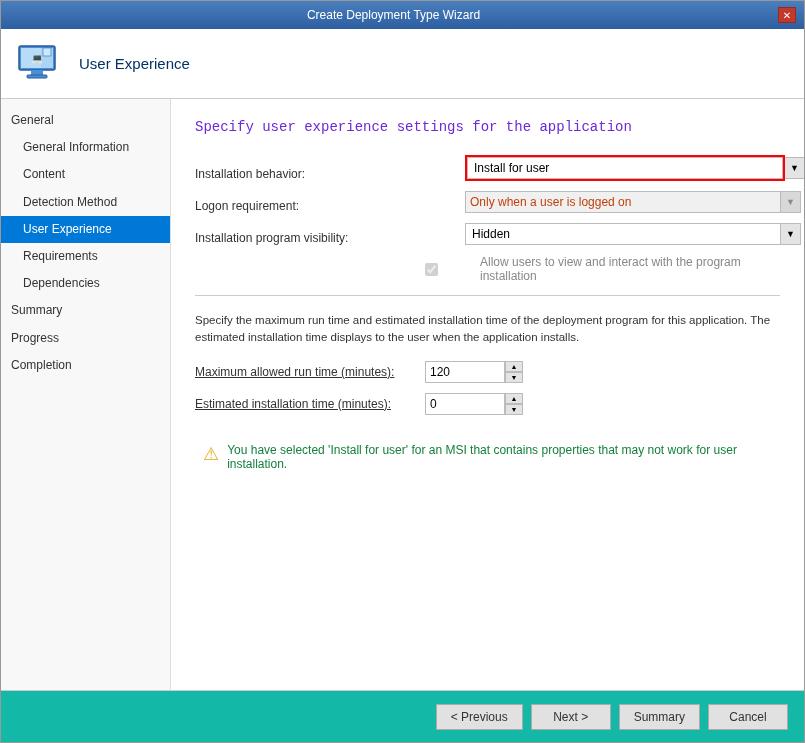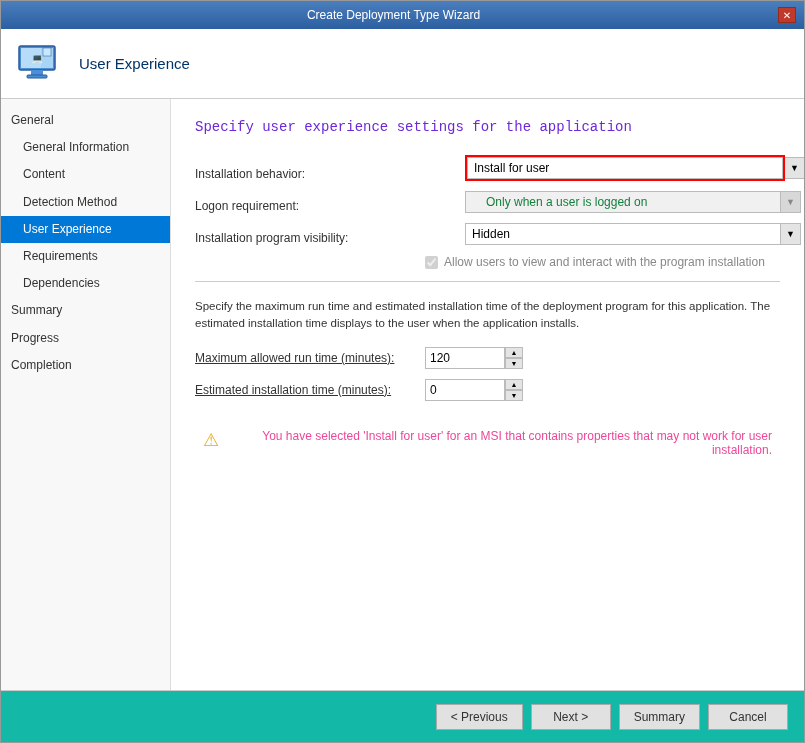--- a/index.html
+++ b/index.html
@@ -121,20 +121,21 @@
       color: #333;
       flex-shrink: 0;
     }
     .form-control-wrap {
       flex: 1;
     }
     .checkbox-row {
       display: flex;
       align-items: center;
       margin: 4px 0 10px 230px;
+      gap: 36px;
     }
     .checkbox-row input[type=checkbox] {
       margin-right: 6px;
     }
     .checkbox-row label {
       font-size: 12px;
       color: #888;
     }
     .divider {
       border: none;
@@ -196,22 +197,21 @@
       padding: 8px;
     }
     .warning-icon {
       font-size: 18px;
       margin-right: 8px;
       flex-shrink: 0;
       color: #e6a817;
     }
     .warning-text {
       font-size: 12px;
-      color: #ec4899;
-      text-align: right;
+      color: #15803d;
     }
     .footer {
       background: #14b8a6;
       border-top: 1px solid #ccc;
       padding: 10px 16px;
       display: flex;
       justify-content: flex-end;
       align-items: center;
       gap: 8px;
       height: 52px;
@@ -283,21 +283,21 @@
             </div>
             <div style="width:20px; height:22px; background:#e4e4e4; border:1px solid #bbb; border-left:none; display:flex; align-items:center; justify-content:center; font-size:9px; cursor:pointer;">▼</div>
           </div>
         </div>
       </div>
 
       <div class="form-row">
         <div class="form-label">Logon requirement:</div>
         <div class="form-control-wrap">
           <div style="display:inline-flex; align-items:center;">
-            <div style="width:316px; height:22px; background:#f0f0f0; border:1px solid #bbb; display:flex; align-items:center; padding:0 20px; font-size:12px; color:#15803d;">Only when a user is logged on</div>
+            <div style="width:316px; height:22px; background:#f0f0f0; border:1px solid #bbb; display:flex; align-items:center; padding:0 4px; font-size:12px; color:#c2410c;">Only when a user is logged on</div>
             <div style="width:20px; height:22px; background:#d8d8d8; border:1px solid #bbb; border-left:none; display:flex; align-items:center; justify-content:center; font-size:9px; color:#888;">▼</div>
           </div>
         </div>
       </div>
 
       <div class="form-row">
         <div class="form-label">Installation program visibility:</div>
         <div class="form-control-wrap">
           <div style="display:inline-flex; align-items:center;">
             <div style="width:316px; height:22px; background:white; border:1px solid #bbb; display:flex; align-items:center; padding:0 6px; font-size:12px;">Hidden</div>

